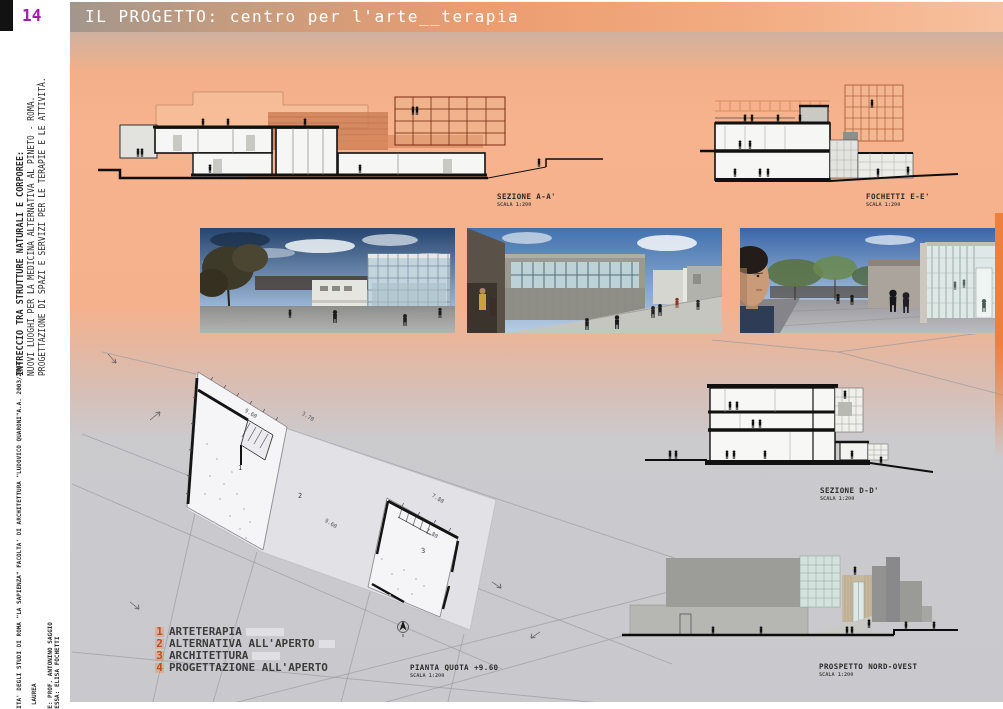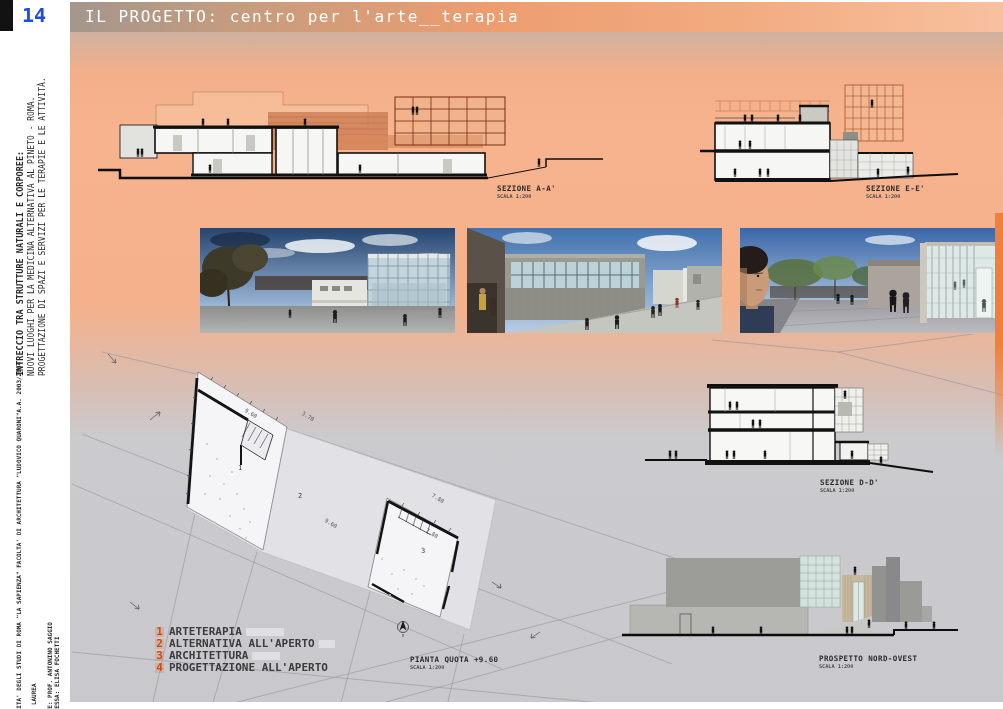--- a/index.html
+++ b/index.html
@@ -4,37 +4,37 @@
 <style>
   html,body{margin:0;padding:0;background:#888;}
   .page{position:relative;width:1003px;height:709px;background:#fff;overflow:hidden;
         font-family:"DejaVu Sans Mono",monospace;}
   .abs{position:absolute;}
   
   .content-bg{left:70px;top:32px;width:933px;height:677px;
     background:linear-gradient(180deg,#cfb1a0 0%,#f3af89 6%,#f6b38d 14%,#f5b18b 40%,#d9bdb2 52%,#cbcacd 60%,#c9c9cd 100%);}
   
   .black-tab{left:0;top:0;width:13px;height:31px;background:#121212;}
-  .pagenum{left:13px;top:0;width:57px;height:31px;background:#fff;color:#1d4ed8;
-    font-size:20px;font-weight:bold;line-height:31px;padding-left:9px;box-sizing:border-box;}
+  .pagenum{left:13px;top:0;width:57px;height:31px;background:#fff;color:#a21caf;
+    font-size:16px;font-weight:bold;line-height:31px;padding-left:9px;box-sizing:border-box;}
   .corner-orange{left:25px;top:31px;width:20px;height:15px;background:#ef8040;}
   .header-bar{left:70px;top:2px;width:984px;height:30px;
     background:linear-gradient(90deg,#a3968c 0%,#c49c7f 16%,#ec9d70 42%,#f2ab80 68%,#f8c5a5 100%);
     color:#fdfdfd;font-size:16px;letter-spacing:1.5px;line-height:30px;padding-left:15px;box-sizing:border-box;white-space:nowrap;}
   
   .sidebar{left:0;top:31px;width:70px;height:678px;background:#fff;}
   .rot{position:absolute;transform:rotate(-90deg);transform-origin:0 0;white-space:nowrap;color:#2a2a2a;}
   .rot-upper{left:15px;top:345px;width:288px;font-size:8px;line-height:11px;}
   .rot-upper .t1{font-weight:bold;font-size:8.5px;}
   .rot-lower{left:15px;top:703px;width:333px;font-size:6px;line-height:7px;font-weight:bold;}
   .uni-row{display:flex;justify-content:space-between;}
   .tesi-row{margin-top:8px;}
   .rel-row{margin-top:9px;}
   
-  .dlabel{color:#2b2b2b;font-size:7.5px;font-weight:bold;letter-spacing:.4px;line-height:1.25;}
+  .dlabel{color:#2b2b2b;font-size:7.5px;font-weight:bold;letter-spacing:.4px;line-height:1.25;margin-top:8px;}
   .dlabel .scale{font-size:5.2px;font-weight:bold;color:#4a4a4a;letter-spacing:0;}
   
   .legend{left:155px;top:627px;font-size:11px;color:#3c3c3c;font-weight:bold;}
   .legend .lrow{height:12px;line-height:10px;white-space:nowrap;}
   .lnum{display:inline-block;min-width:9px;text-align:center;color:#c24d1e;
     background:rgba(238,138,80,.38);margin-right:5px;}
   .lswatch{display:inline-block;height:8px;background:#dfdfe4;vertical-align:middle;margin-left:4px;}
   .right-strip{right:0;top:213px;width:8px;height:246px;
     background:linear-gradient(180deg,#ef7f3c 0%,#ef7f3c 52%,rgba(201,201,205,0) 100%);}
   .bottom-strip{left:0;top:702px;width:1003px;height:7px;background:#fff;}
@@ -681,21 +681,21 @@
       <div class="rel-row">RELATORE: PROF. ANTONINO SAGGIO</div>
       <div>STUDENTESSA: ELISA FOCHETTI</div>
     </div>
   </div>
 
   <div class="abs dlabel" style="left:497px;top:184px">
     <div>SEZIONE A-A'</div>
     <div class="scale">SCALA 1:200</div>
   </div>
   <div class="abs dlabel" style="left:866px;top:184px">
-    <div>SEZIONE E-E'</div>
+    <div>FOCHETTI E-E'</div>
     <div class="scale">SCALA 1:200</div>
   </div>
   <div class="abs dlabel" style="left:820px;top:478px">
     <div>SEZIONE D-D'</div>
     <div class="scale">SCALA 1:200</div>
   </div>
   <div class="abs dlabel" style="left:410px;top:655px">
     <div>PIANTA QUOTA +9.60</div>
     <div class="scale">SCALA 1:200</div>
   </div>

